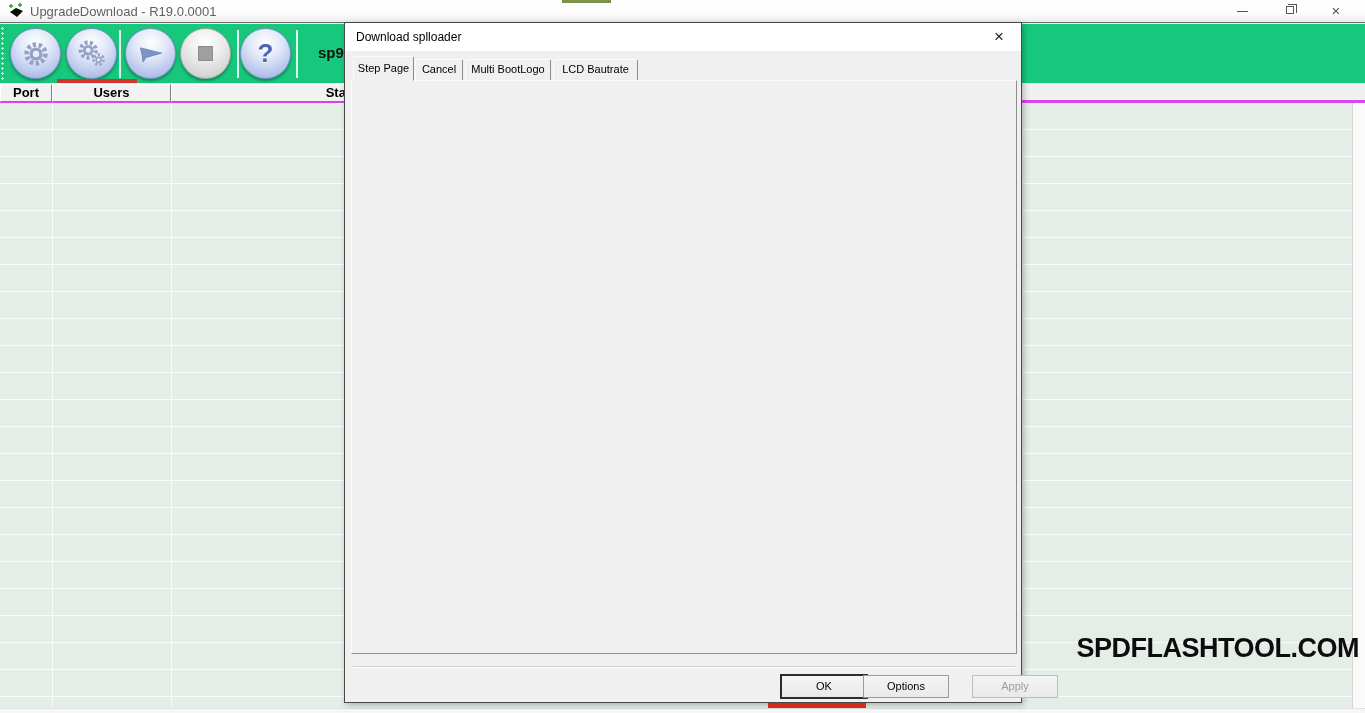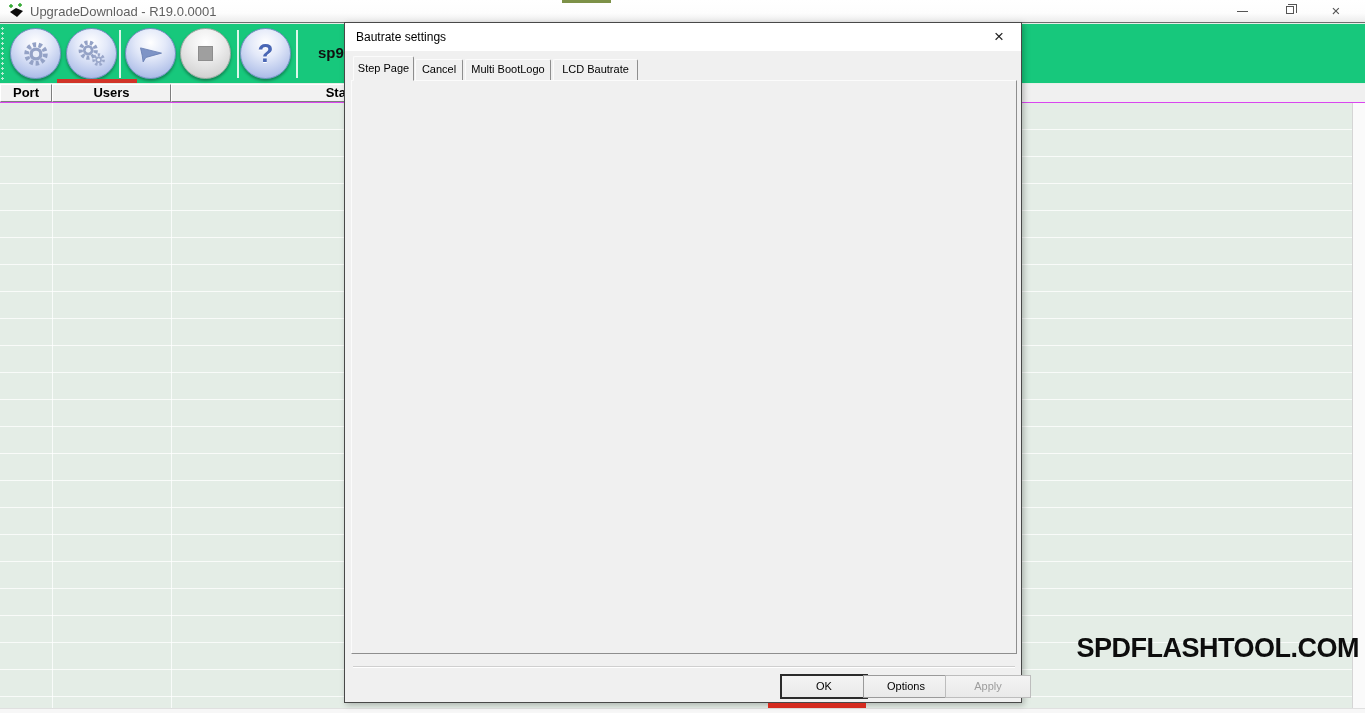--- a/index.html
+++ b/index.html
@@ -30,21 +30,21 @@
     display:flex; align-items:center; justify-content:center; }
   .tbtn.disabled { background:radial-gradient(circle at 50% 28%, #ffffff 0%, #efefef 35%, #d6d6d6 75%, #bfbfbf 100%); border-color:#a6a6a6; }
   .tsep { position:absolute; top:6px; width:2px; height:48px; background:rgba(255,255,255,.85); }
   .sep1 { left:119px; } .sep2 { left:237px; } .sep3 { left:296px; }
   .red-underline { position:absolute; left:57px; top:55px; width:80px; height:4px; background:#d13428; }
   .brand-sp9 { position:absolute; left:318px; top:20px; font-size:15px; font-weight:bold; color:#111; }
   .helpq { font-size:26px; font-weight:bold; color:#4a67b5; text-shadow:0 1px 0 #fff; }
   .stopsq { width:15px; height:15px; background:#9f9f9f; border:1px solid #8d8d8d; }
 
   
-  .mainhead { position:absolute; left:0; top:84px; width:1365px; height:19px; background:#f0f0f0; border-bottom:1px solid #d946ef; z-index:2; }
+  .mainhead { position:absolute; left:0; top:84px; width:1365px; height:19px; background:#f0f0f0; border-bottom:3px solid #d946ef; z-index:2; }
   .colhead { position:absolute; top:0; height:18px; background:#f2f2f2;
     border:1px solid; border-color:#ffffff #7e7e7e #7e7e7e #ffffff;
     font-size:13px; font-weight:bold; color:#000; text-align:center; line-height:16px; }
   .ch-port { left:0; width:52px; } .ch-step { left:52px; width:119px; } .ch-status { left:171px; width:349px; }
 
   
   .mainlist { position:absolute; left:0; top:103px; width:1365px; height:610px;
     background:repeating-linear-gradient(180deg, #e4ede6 0px, #e4ede6 26px, rgba(255,255,255,.75) 26px, rgba(255,255,255,.75) 27px); }
   .vline { position:absolute; top:103px; bottom:0; width:1px; background:rgba(255,255,255,.75); z-index:1; }
   .vl1 { left:52px; } .vl2 { left:171px; }
@@ -186,21 +186,21 @@
 <div class="vline vl1"></div>
 <div class="vline vl2"></div>
 <div class="main-vscroll"></div>
 
 <div class="watermark">SPDFLASHTOOL.COM</div>
 <div class="bottom-strip"></div>
 <div class="red-bottom-bar"></div>
 
 <div class="dialog">
   <div class="dlg-titlebar">
-    <span class="dlg-title">Bautrate settings</span>
+    <span class="dlg-title">Download splloader</span>
     <div class="dlg-close"><span>×</span></div>
   </div>
 
   <div class="tab active" style="left:8px; width:61px;">Step Page</div>
   <div class="tab idle" style="left:70px; width:48px;">Cancel</div>
   <div class="tab idle" style="left:120px; width:86px;">Multi BootLogo</div>
   <div class="tab idle" style="left:208px; width:85px;">LCD Bautrate</div>
   <div class="tabpage"></div>
 
   <div class="etchbox" style="left:16px; top:67px; width:78px; height:44px;"></div>
@@ -435,14 +435,14 @@
       <rect x="0.5" y="0.5" width="20" height="20" rx="4" fill="#1e3f94"></rect>
       <circle cx="10.5" cy="10.5" r="5.6" fill="#b18434"></circle>
       <path d="M6.2 15.2 Q10.5 10.5 14.8 5.8" stroke="#ffffff" stroke-width="2" fill="none"></path>
     </svg>
     <span class="sp-text"><span class="sp-left">SPREAD</span><span class="sp-right">TRUM</span><span class="sp-reg">’</span></span>
   </div>
 
   <div class="btn-sep"></div>
   <div class="dbtn default" style="left:436px;">OK</div>
   <div class="dbtn" style="left:518px;">Options</div>
-  <div class="dbtn disabled" style="left:600px;">Apply</div>
+  <div class="dbtn disabled" style="left:627px;">Apply</div>
 </div>
 
 </body></html>

